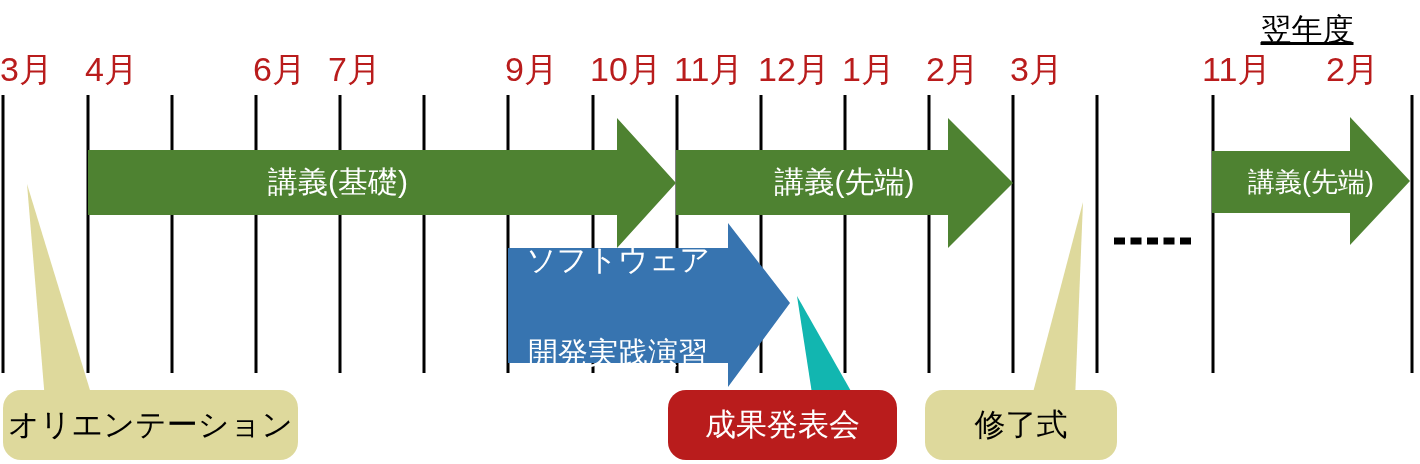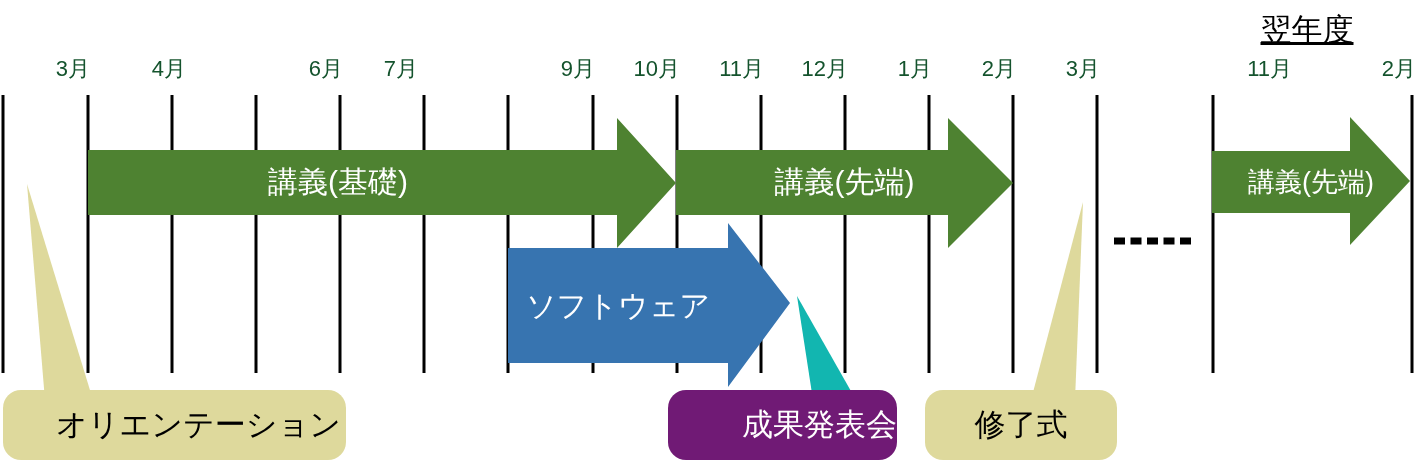--- a/index.html
+++ b/index.html
@@ -3,38 +3,38 @@
 <meta charset="utf-8">
 <style>
   html,body { margin:0; padding:0; background:#ffffff; }
   .canvas {
     position:relative; width:1420px; height:464px; background:#ffffff;
     font-family:"Liberation Sans", sans-serif; overflow:hidden; color:#000;
   }
   .canvas svg { position:absolute; left:0; top:0; }
   .month {
     position:absolute; top:50px; width:90px; height:38px; line-height:38px;
-    text-align:right; font-size:22px; color:#14532d; white-space:nowrap;
+    text-align:left; font-size:34px; color:#b91c1c; white-space:nowrap;
   }
   .nextyear-heading {
     position:absolute; top:12px; left:1257px; width:100px; height:36px;
     line-height:36px; text-align:center; font-size:31px; color:#000;text-decoration:underline;
   }
   .arrow-label {
     position:absolute; display:flex; align-items:center; justify-content:center;
     color:#ffffff; font-size:30px; white-space:nowrap;
   }
   .arrow-label.two-line { flex-direction:column; line-height:53px;gap:40px; }
   .callout {
     position:absolute; top:390px; height:70px; border-radius:18px;
     display:flex; align-items:center; justify-content:center;
     font-size:31px; white-space:nowrap;
   }
   .callout.tan  { background:#ded99c; color:#000000; }
-  .callout.teal { background:#701a75; color:#ffffff;justify-content:flex-end; }
+  .callout.teal { background:#b91c1c; color:#ffffff; }
 </style>
 </head>
 <body>
 
 <div class="canvas">
 
   <svg width="1420" height="464" viewBox="0 0 1420 464">
 
     <path d="M3 95V373 M88 95V373 M172 95V373 M256 95V373 M340 95V373 M424 95V373 M508 95V373 M593 95V373 M677 95V373 M761 95V373 M845 95V373 M929 95V373 M1013 95V373 M1097 95V373 M1213 95V373 M1412 95V373" stroke="#000000" stroke-width="3" fill="none"></path>
 
@@ -44,42 +44,43 @@
     <polygon points="797,296 856,400 813,400" fill="#12b6b0"></polygon>
     <polygon points="1083,202 1075,400 1031,400" fill="#ded99c"></polygon>
 
     <polygon points="88,150 617,150 617,118 676,183 617,248 617,215 88,215" fill="#4e8231"></polygon>
     <polygon points="676,150 948,150 948,118 1013,183 948,248 948,215 676,215" fill="#4e8231"></polygon>
     <polygon points="1212,151 1350,151 1350,117 1410,181 1350,245 1350,213 1212,213" fill="#4e8231"></polygon>
     <polygon points="508,248 728,248 728,223 790,303 728,387 728,363 508,363" fill="#3774b0"></polygon>
   </svg>
 
   <div class="month" style="left:0px">3月</div>
-  <div class="month" style="left:96px">4月</div>
+  <div class="month" style="left:85px">4月</div>
   <div class="month" style="left:253px">6月</div>
   <div class="month" style="left:328px">7月</div>
   <div class="month" style="left:505px">9月</div>
   <div class="month" style="left:590px">10月</div>
   <div class="month" style="left:674px">11月</div>
   <div class="month" style="left:758px">12月</div>
   <div class="month" style="left:842px">1月</div>
   <div class="month" style="left:926px">2月</div>
   <div class="month" style="left:1010px">3月</div>
   <div class="month" style="left:1202px">11月</div>
   <div class="month" style="left:1326px">2月</div>
   <div class="nextyear-heading">翌年度</div>
 
   <div class="arrow-label" style="left:88px;  top:150px; width:500px; height:65px;">講義(基礎)</div>
   <div class="arrow-label" style="left:676px; top:150px; width:337px; height:65px;">講義(先端)</div>
   <div class="arrow-label" style="left:1212px; top:151px; width:198px; height:62px; font-size:27px;">講義(先端)</div>
   <div class="arrow-label two-line" style="left:508px; top:248px; width:220px; height:115px;">
     <span>ソフトウェア</span>
+    <span>開発実践演習</span>
   </div>
 
-  <div class="callout tan" style="left:3px; width:295px;padding-left:48px;">
+  <div class="callout tan" style="left:3px; width:295px;">
     <span>オリエンテーション</span>
   </div>
   <div class="callout teal" style="left:668px; width:229px;">
     <span>成果発表会</span>
   </div>
   <div class="callout tan" style="left:925px; width:192px;">
     <span>修了式</span>
   </div>
 
 </div>

